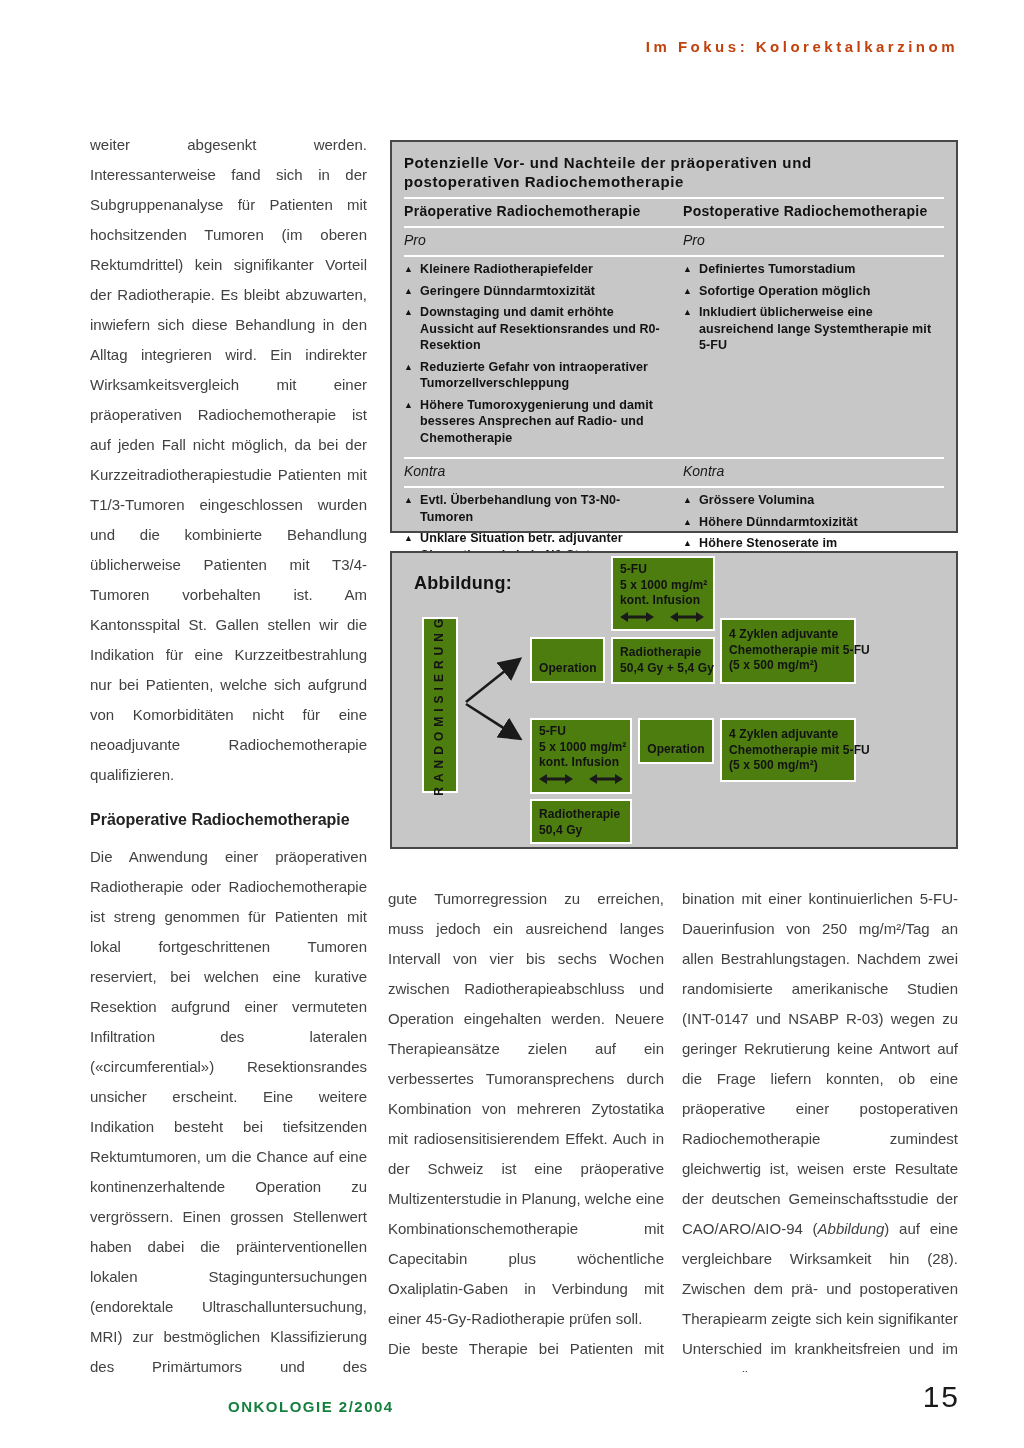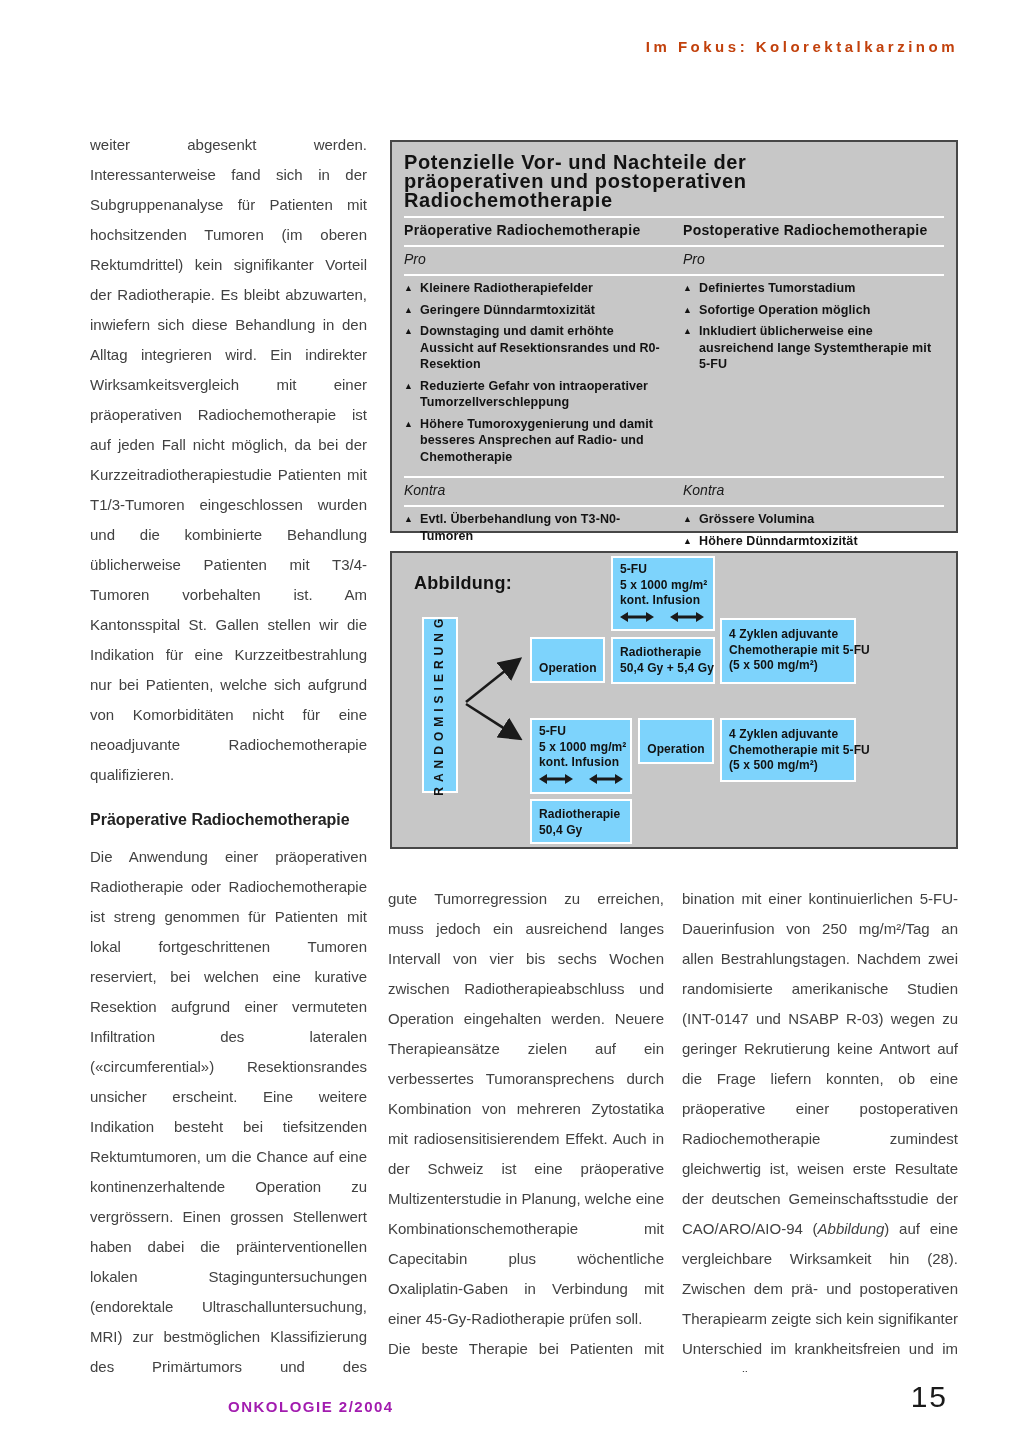--- a/index.html
+++ b/index.html
@@ -3,58 +3,58 @@
 <meta charset="utf-8">
 <style>
   html,body{margin:0;padding:0;background:#fff;}
   .page{position:relative;width:1024px;height:1448px;background:#ffffff;overflow:hidden;
         font-family:"Liberation Sans",sans-serif;color:#414141;}
 
   
   .run-head{position:absolute;top:38px;right:66px;font-size:15px;font-weight:bold;
             letter-spacing:3.5px;color:#c2410c;white-space:nowrap;}
   .foot-journal{position:absolute;left:228px;top:1398px;font-size:15px;font-weight:bold;
-            letter-spacing:1.5px;color:#a21caf;}
-  .foot-page{position:absolute;right:76px;top:1380px;font-size:30px;font-weight:normal;
+            letter-spacing:1.5px;color:#15803d;}
+  .foot-page{position:absolute;right:64px;top:1380px;font-size:30px;font-weight:normal;
             letter-spacing:2px;color:#1a1a1a;}
 
   
   .col{position:absolute;text-align:justify;font-size:15px;line-height:30px;
        color:#414141;overflow:hidden;hyphens:auto;}
   .col p{margin:0;}
   .col-left{left:90px;top:130px;width:277px;height:1242px;}
   .col-mid{left:388px;top:884px;width:276px;height:488px;}
   .col-right{left:682px;top:884px;width:276px;height:488px;}
   .subhead{font-size:16px;font-weight:bold;color:#222;margin:15px 0 7px 0 !important;
            text-align:left;}
   .it{font-style:italic;}
 
   
   .panel{position:absolute;background:#c7c7c7;border:2px solid #474747;box-sizing:border-box;}
 
   
   .tbl{left:390px;top:140px;width:568px;height:393px;padding:8px 12px 0 12px;color:#121212;}
   .t-kicker{font-size:12.5px;line-height:15px;font-weight:bold;letter-spacing:.3px;}
-  .t-title{font-size:20px;font-weight:bold;line-height:19px;letter-spacing:.6px;
+  .t-title{font-size:15px;font-weight:bold;line-height:19px;letter-spacing:.6px;
            max-width:450px;margin-top:3px;}
   .t-rule{height:2px;background:#ffffff;margin:6px 0 4px 0;}
   .t-grid{display:grid;grid-template-columns:1fr 1fr;column-gap:18px;}
   .t-colhead{font-size:14px;font-weight:bold;letter-spacing:.3px;line-height:17px;}
   .t-pk{font-size:14px;font-style:italic;line-height:17px;color:#1a1a1a;}
   .t-items{min-height:0;}
   .t-items.pro-area{min-height:166px;}
   .t-item{display:flex;font-size:12.5px;font-weight:bold;line-height:16.5px;
           margin-bottom:5px;letter-spacing:.1px;}
   .tri{font-size:9px;line-height:16.5px;margin-right:7px;flex:0 0 auto;}
 
   
   .fig{left:390px;top:551px;width:568px;height:298px;color:#121212;}
   .f-kicker{position:absolute;left:22px;top:20px;font-size:18px;font-weight:bold;
             letter-spacing:.3px;}
-  .fbox{position:absolute;background:#7dd3fc;border:2px solid #ffffff;box-sizing:border-box;
+  .fbox{position:absolute;background:#4d7c0f;border:2px solid #ffffff;box-sizing:border-box;
         font-size:12px;font-weight:bold;line-height:15.5px;padding:4px 7px;letter-spacing:.1px;}
   .fbox .ln{white-space:nowrap;}
   .center{text-align:center;padding-top:22px;}
   .rand{left:30px;top:64px;width:36px;height:176px;display:flex;align-items:center;
         justify-content:center;padding:0;}
   .rand span{transform:rotate(-90deg);white-space:nowrap;font-size:12px;font-weight:bold;
         letter-spacing:5px;}
   .arrowrow{display:flex;gap:16px;margin-top:3px;}
   .arrowrow svg{display:block;fill:#1a1a1a;}
   .branch-svg{position:absolute;left:0;top:0;}

